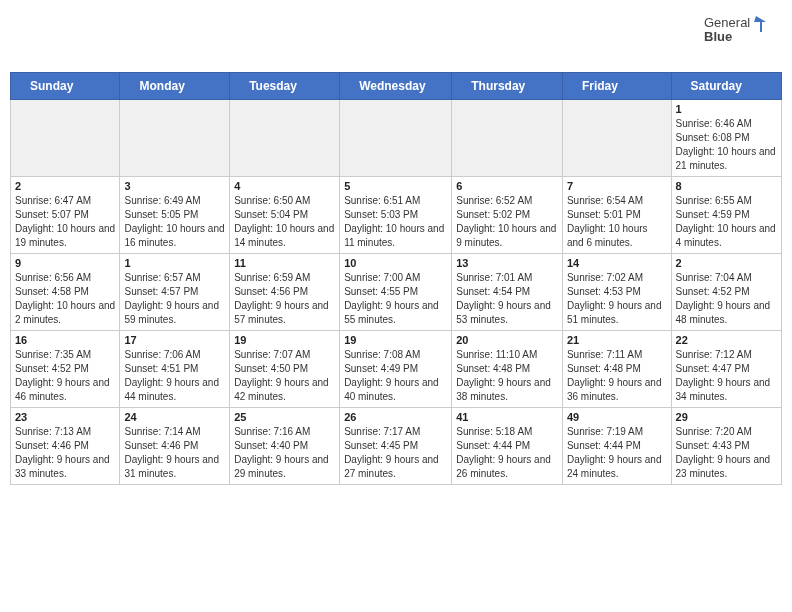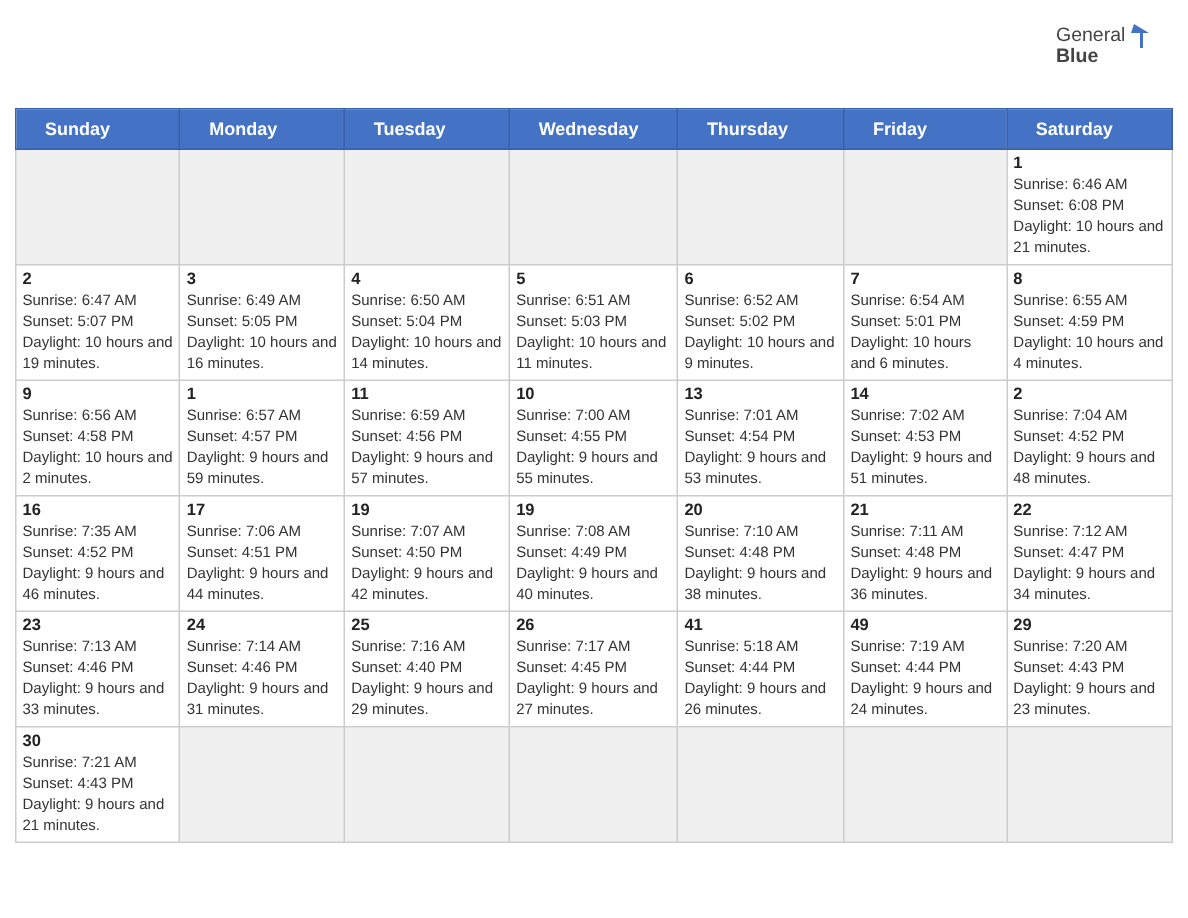--- a/index.html
+++ b/index.html
@@ -236,21 +236,21 @@
 Daylight: 9 hours and 42 minutes.</div>
           </td>
           <td>
             <div class="day-number">19</div>
             <div class="day-info">Sunrise: 7:08 AM
 Sunset: 4:49 PM
 Daylight: 9 hours and 40 minutes.</div>
           </td>
           <td>
             <div class="day-number">20</div>
-            <div class="day-info">Sunrise: 7:10 AM
+            <div class="day-info">Sunrise: 11:10 AM
 Sunset: 4:48 PM
 Daylight: 9 hours and 38 minutes.</div>
           </td>
           <td>
             <div class="day-number">21</div>
             <div class="day-info">Sunrise: 7:11 AM
 Sunset: 4:48 PM
 Daylight: 9 hours and 36 minutes.</div>
           </td>
           <td>
@@ -296,30 +296,16 @@
             <div class="day-info">Sunrise: 7:19 AM
 Sunset: 4:44 PM
 Daylight: 9 hours and 24 minutes.</div>
           </td>
           <td>
             <div class="day-number">29</div>
             <div class="day-info">Sunrise: 7:20 AM
 Sunset: 4:43 PM
 Daylight: 9 hours and 23 minutes.</div>
           </td>
-        </tr>
-        <tr class="week-row">
-          <td>
-            <div class="day-number">30</div>
-            <div class="day-info">Sunrise: 7:21 AM
-Sunset: 4:43 PM
-Daylight: 9 hours and 21 minutes.</div>
-          </td>
-          <td class="empty"></td>
-          <td class="empty"></td>
-          <td class="empty"></td>
-          <td class="empty"></td>
-          <td class="empty"></td>
-          <td class="empty"></td>
         </tr>
       </tbody>
   </table>
 </div>
 
 </body></html>

